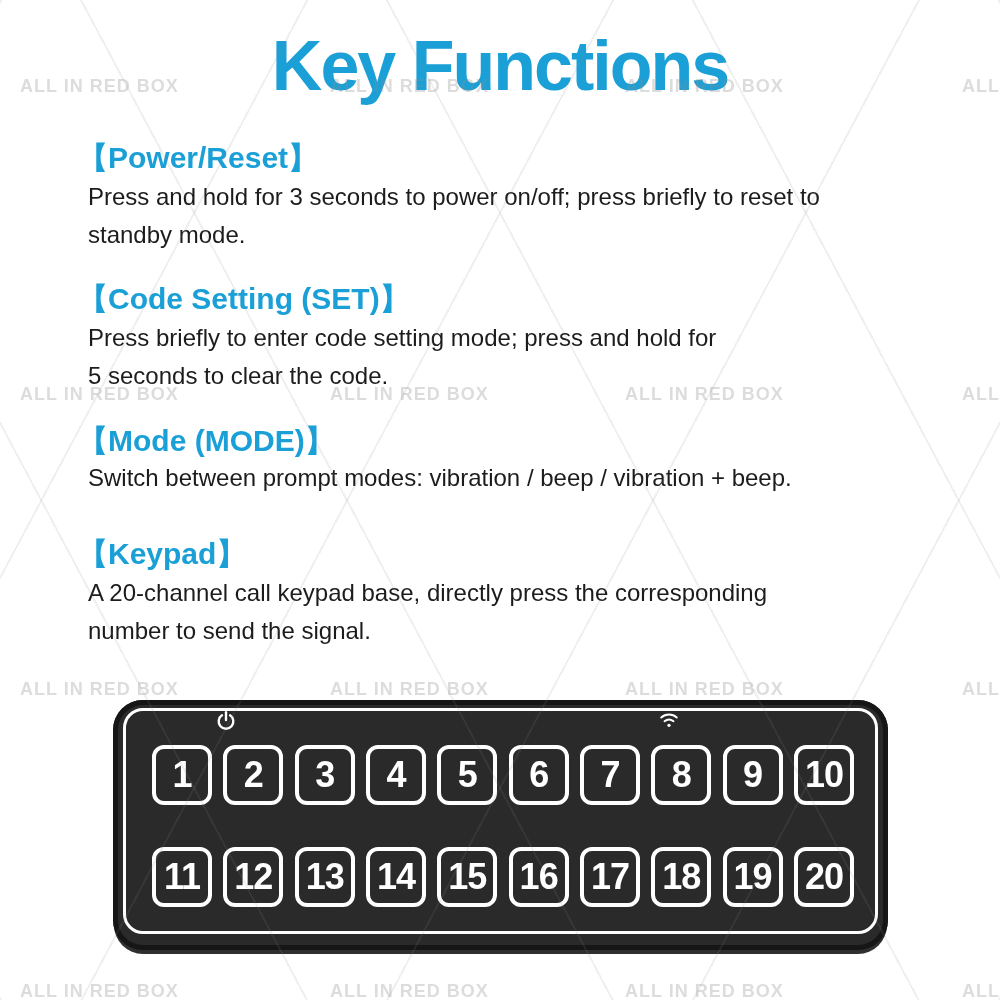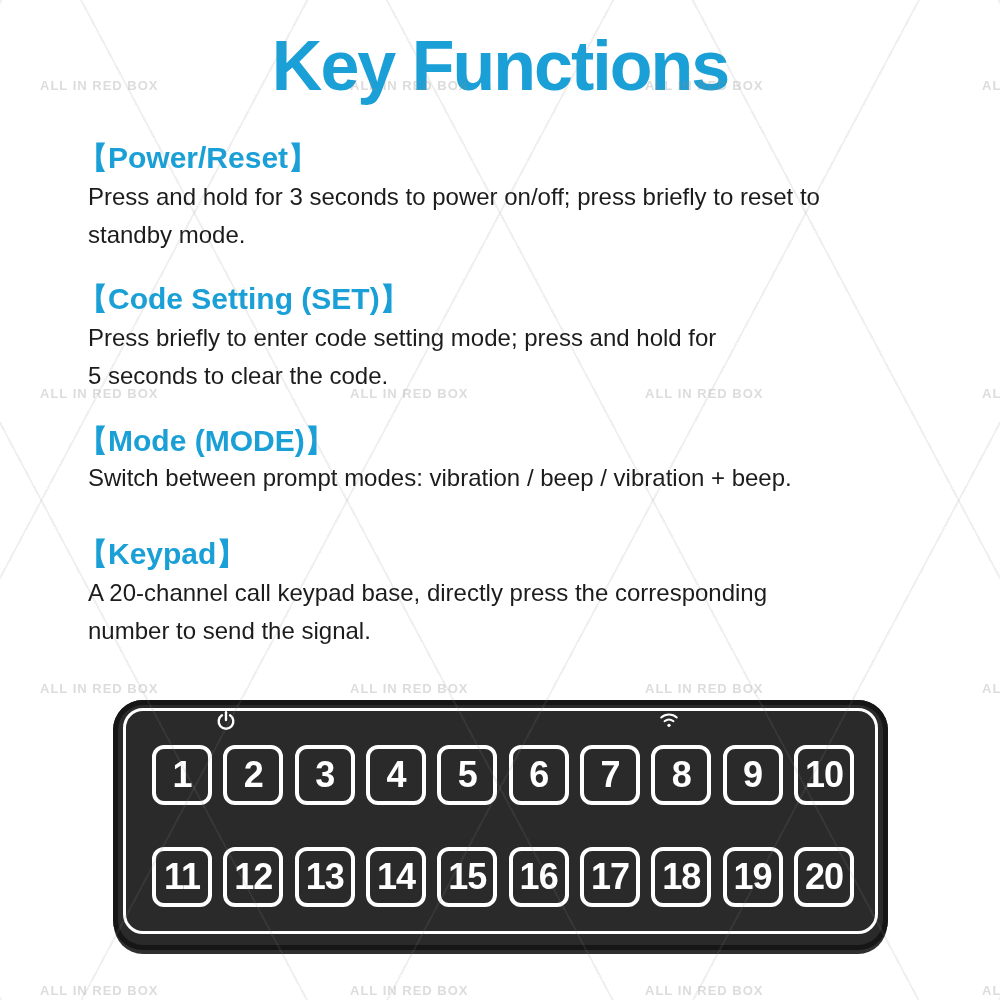--- a/index.html
+++ b/index.html
@@ -55,22 +55,22 @@
 
   
   .wm-lines {
     position:absolute; inset:0; z-index:5; pointer-events:none;
     background:
       repeating-linear-gradient(62deg,  rgba(135,135,135,0.13) 0px, rgba(135,135,135,0.13) 2px, transparent 2px, transparent 270px),
       repeating-linear-gradient(-62deg, rgba(135,135,135,0.13) 0px, rgba(135,135,135,0.13) 2px, transparent 2px, transparent 270px);
   }
   .wm-text-layer { position:absolute; inset:0; z-index:6; pointer-events:none; }
   .wm-text {
-    position:absolute; font-size:13px; line-height:20px; letter-spacing:1px;
-    color:rgba(140,140,140,0.30); white-space:nowrap; font-weight:bold;margin-left:20px;
+    position:absolute; font-size:18px; line-height:20px; letter-spacing:1px;
+    color:rgba(140,140,140,0.30); white-space:nowrap; font-weight:bold;
   }
 </style>
 </head>
 <body>
 
 <div class="page">
 
   <h1 class="title">Key Functions</h1>
 
   <div class="sec-heading" style="top:140px">【Power/Reset】</div>

